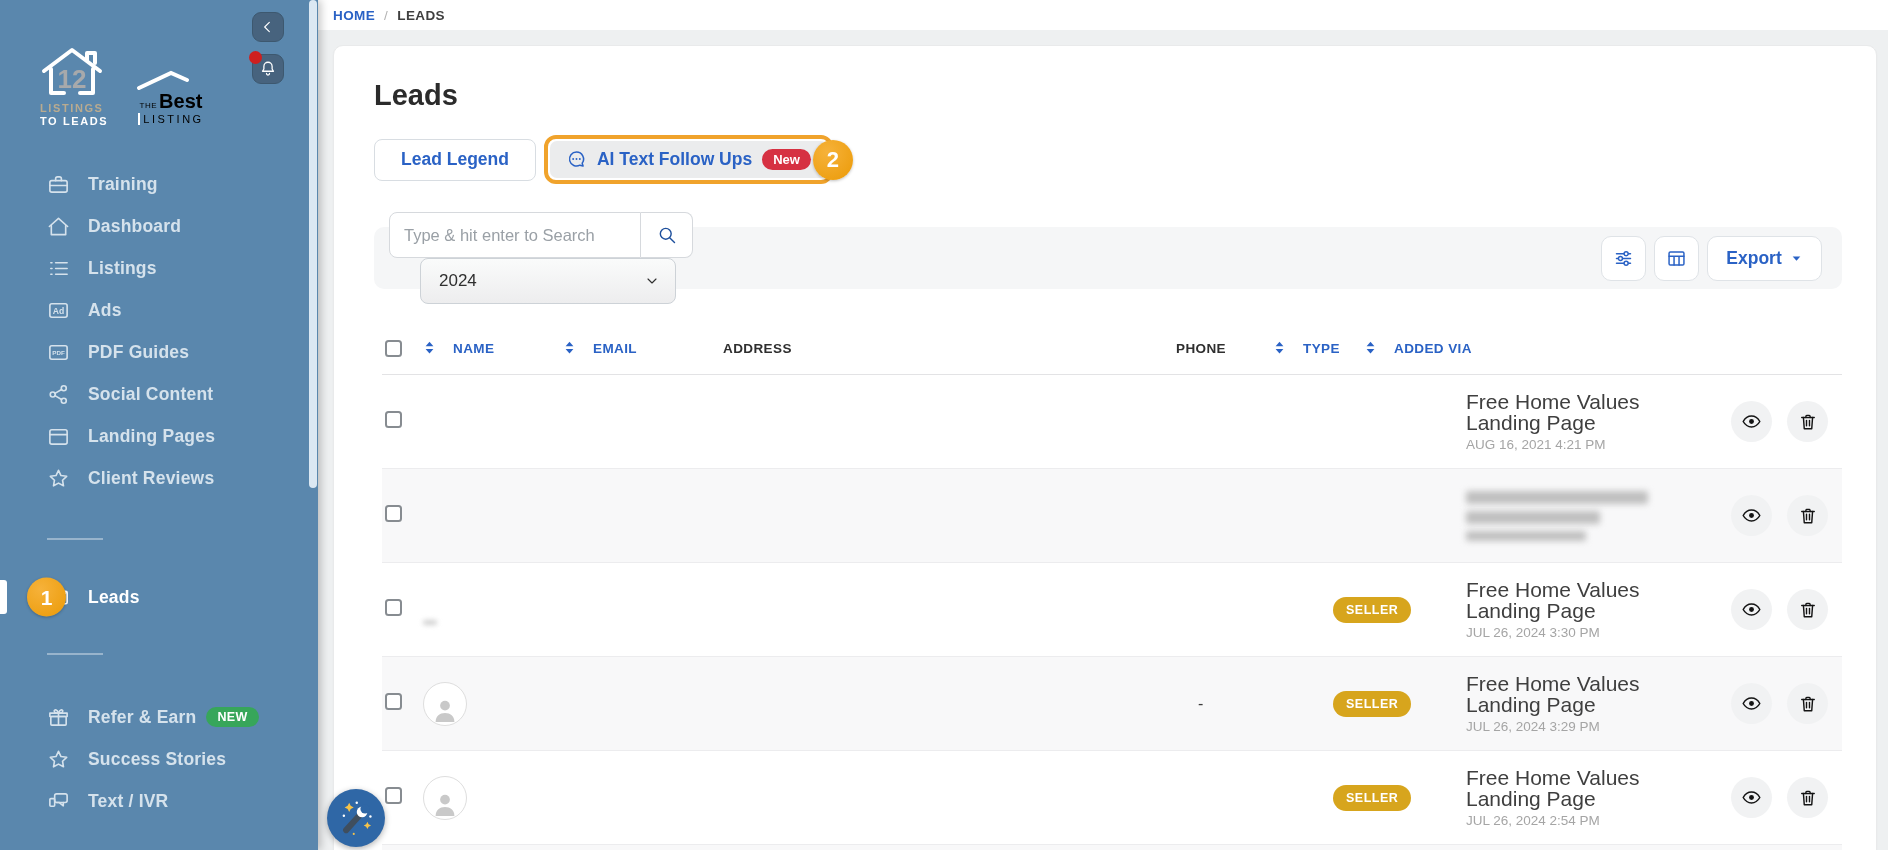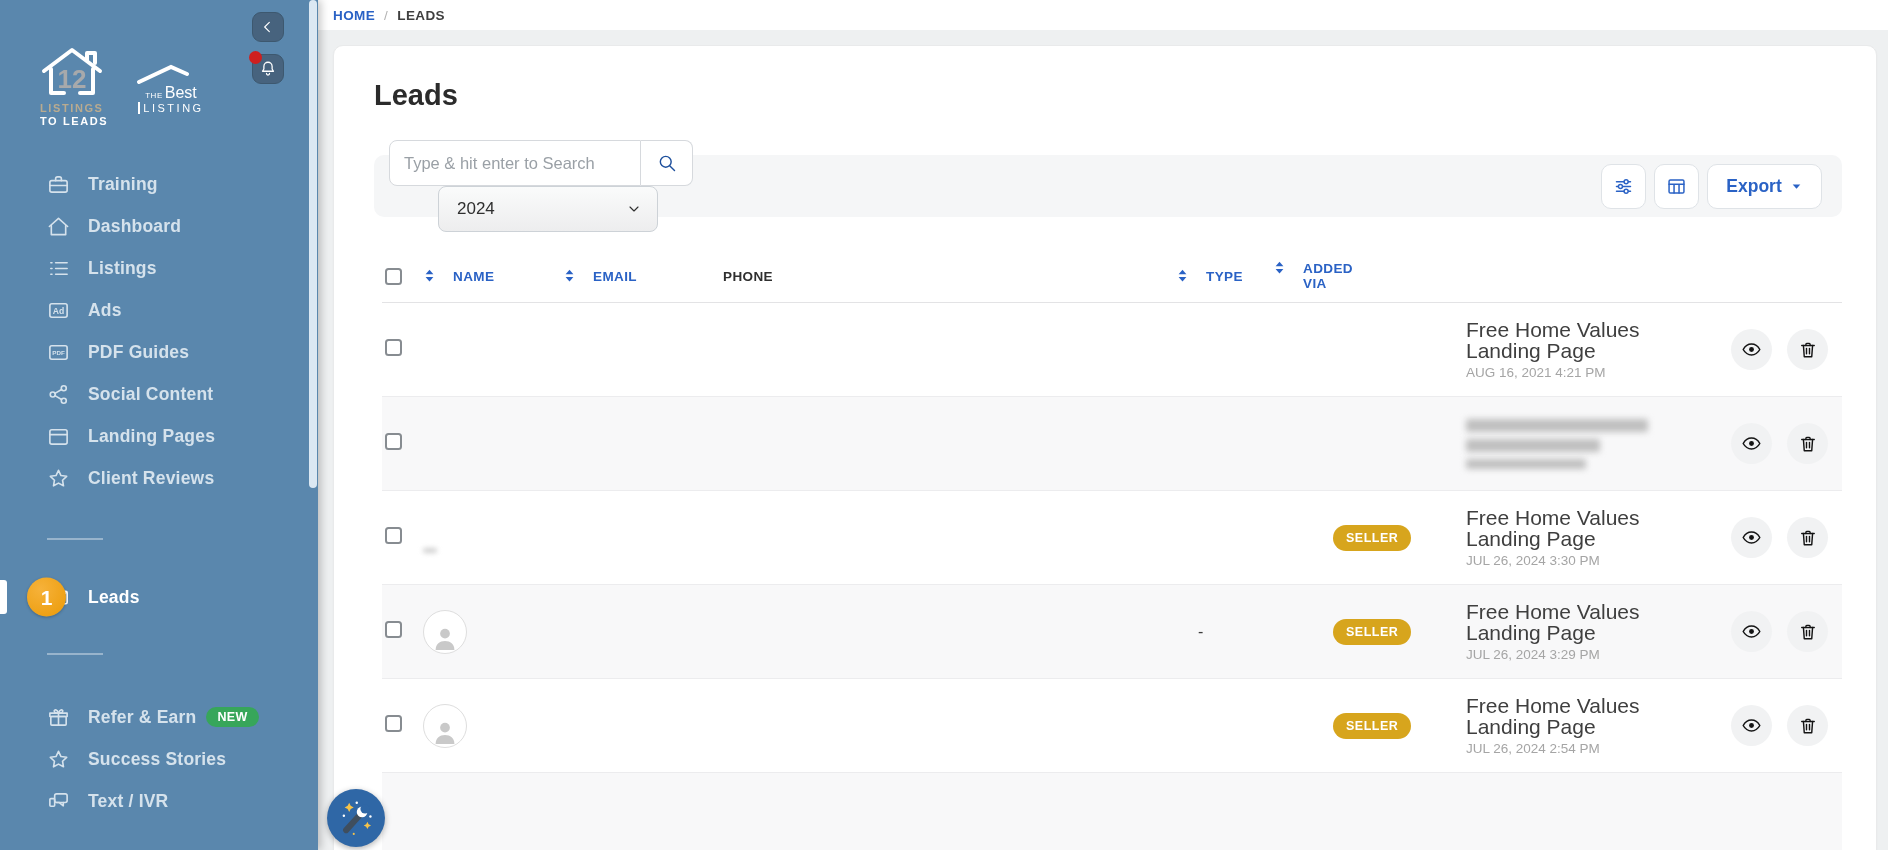--- a/index.html
+++ b/index.html
@@ -10,25 +10,25 @@
   .sidebar { position:absolute; left:0; top:0; width:318px; height:850px; background:var(--sidebar,#5a87ad); box-shadow:3px 0 8px rgba(0,0,0,.22); z-index:10; }
   .sb-scroll { position:absolute; right:1px; top:0; width:8px; height:488px; background:#dbe8f3; border-radius:4px; z-index:12; }
   .icon-btn-dark { position:absolute; width:32px; height:30px; background:#47637e; border:1px solid #3d586f; border-radius:9px; color:#fff; display:flex; align-items:center; justify-content:center; cursor:pointer; }
   .collapse-btn { right:34px; top:12px; }
   .bell-btn { right:34px; top:54px; }
   .bell-dot { position:absolute; left:-4px; top:-4px; width:13px; height:13px; border-radius:50%; background:var(--notification-red,#cf1f1f); }
   .logos { position:absolute; left:0; top:42px; width:318px; }
   .logo1 { position:absolute; left:40px; top:4px; width:78px; text-align:left; cursor:pointer; }
   .logo1 .l1 { color:#b9ab90; font-size:11px; font-weight:bold; letter-spacing:1.6px; margin-top:2px; }
   .logo1 .l2 { color:#fff; font-size:11px; font-weight:bold; letter-spacing:1.6px; margin-top:1px; }
-  .logo2 { position:absolute; left:128px; top:22px; width:86px; color:#ffffff; cursor:pointer; }
+  .logo2 { position:absolute; left:128px; top:28px; width:86px; color:#000000; cursor:pointer; }
   .logo2 .roofline { display:block; margin:0 auto; }
   .logo2 .brow { display:flex; align-items:baseline; justify-content:center; }
   .logo2 .the { font-size:8px; letter-spacing:.5px; margin-right:2px; }
-  .logo2 .best { font-size:16px; font-weight:normal; }
+  .logo2 .best { font-size:20px; font-weight:bold; }
   .logo2 .listing { display:block; text-align:center; font-size:11px; letter-spacing:2.5px; border-left:2px solid #fff; width:fit-content; margin:0 auto; padding-left:3px; }
   .sb-nav { position:absolute; left:0; top:163px; width:318px; }
   .sb-item { position:relative; height:42px; display:flex; align-items:center; padding-left:47px; color:#d5e2ec; cursor:pointer; }
   .sb-item .sb-label { margin-left:18px; font-size:17.5px; font-weight:600; letter-spacing:.2px; }
   .sb-item.active { color:#fff; }
   .sb-item.active .sb-label { font-weight:700; }
   .active-bar { position:absolute; left:0; top:4px; width:7px; height:34px; background:#fff; border-radius:0 3px 3px 0; }
   .sb-new { margin-left:10px; background:var(--new-badge-green,#37a65a); color:#fff; font-size:12.5px; font-weight:bold; letter-spacing:.3px; padding:3px 11px; border-radius:11px; }
   .sb-divider { border-top:2px solid rgba(255,255,255,.38); width:56px; margin:39px 0 0 47px; }
   .sb-group.g1 { margin-top:36px; }
@@ -59,21 +59,21 @@
   .fp-right { display:flex; align-items:center; gap:8px; }
   .inp-group { display:flex; }
   .inp-group input { height:46px; border:1px solid #d6d9dd; border-radius:8px 0 0 8px; background:#fff; padding:0 14px; font-size:16.5px; font-family:inherit; color:#333; }
   .inp-group input::placeholder { color:#9aa0a6; }
   .search-input { width:252px; }
   .date-input { width:331px; }
   .inp-btn { height:46px; border:1px solid #d6d9dd; border-left:none; border-radius:0 8px 8px 0; background:#fff; display:flex; align-items:center; justify-content:center; cursor:pointer; }
   .search-btn { width:52px; color:#1d4f9c; }
   .cal-btn { width:60px; color:var(--accent-blue,#2a62c5); }
   .date-group { margin-left:15px; }
-  .year-select { margin-left:14px; width:220px; height:46px; border:1px solid #cdd2d7; border-radius:8px; background:linear-gradient(180deg,#fafbfb,#ededee); display:flex; align-items:center; justify-content:space-between; padding:0 15px 0 18px; font-size:17px; color:#2f2f2f; cursor:pointer; }
+  .year-select { margin-left:14px; width:256px; height:46px; border:1px solid #cdd2d7; border-radius:8px; background:linear-gradient(180deg,#fafbfb,#ededee); display:flex; align-items:center; justify-content:space-between; padding:0 15px 0 18px; font-size:17px; color:#2f2f2f; cursor:pointer; }
   .sq-btn { width:45px; height:45px; background:#fff; border:1px solid #dfe3e7; border-radius:10px; color:var(--accent-blue,#2a62c5); display:flex; align-items:center; justify-content:center; cursor:pointer; }
   .btn-export { width:115px; height:45px; background:#fff; border:1px solid #dfe3e7; border-radius:10px; color:var(--accent-blue,#2a62c5); font-size:17.5px; font-weight:bold; font-family:inherit; display:flex; align-items:center; justify-content:center; gap:8px; cursor:pointer; }
 
   
   .table { margin:33px 34px 0 48px; }
   .trow, .thead { display:grid; grid-template-columns:41px 140px 160px 453px 97px 91px 367px 1fr; align-items:center; }
   .thead { height:53px; border-bottom:1px solid #e3e3e5; }
   .th { font-size:13.5px; font-weight:bold; letter-spacing:.4px; color:#2f2f2f; display:flex; align-items:flex-start; gap:17px; }
   .th.sortable { color:var(--accent-blue,#2a62c5); cursor:pointer; }
   .trow { height:94px; border-bottom:1px solid #ececee; }
@@ -271,20 +271,38 @@
   <main class="content">
     <div class="topbar">
       <span class="bc-home">HOME</span>
       <span class="bc-sep">/</span>
       <span class="bc-cur">LEADS</span>
     </div>
 
     <section class="card">
       <h1 class="page-title">Leads</h1>
 
+      <div class="btn-row">
+        <button class="btn-legend">Lead Legend</button>
+        <div class="ai-wrap">
+          <button class="btn-ai">
+            <span>
+                <svg class="ic" width="21" height="21" viewBox="0 0 24 24" fill="none" stroke="currentColor" stroke-width="1.7" stroke-linecap="round" stroke-linejoin="round">
+                  <path d="M12 3.5a8 8 0 1 0 3.9 15l3.6 1-1-3.3A8 8 0 0 0 12 3.5z"></path>
+                  <circle cx="8.2" cy="11.5" r="1.1" fill="currentColor" stroke="none"></circle>
+                  <circle cx="12" cy="11.5" r="1.1" fill="currentColor" stroke="none"></circle>
+                  <circle cx="15.8" cy="11.5" r="1.1" fill="currentColor" stroke="none"></circle>
+                </svg>
+              </span>
+            <span>AI Text Follow Ups</span>
+            <span class="pill-new">New</span>
+          </button>
+          <div class="step-badge step2">2</div>
+        </div>
+      </div>
 
       <div class="filter-panel">
         <div class="fp-left">
           <div class="inp-group">
             <input class="search-input" type="text" placeholder="Type &amp; hit enter to Search" style="">
             <button class="inp-btn search-btn">
               <span>
                   <svg class="ic" width="20" height="20" viewBox="0 0 24 24" fill="none" stroke="currentColor" stroke-width="1.7" stroke-linecap="round" stroke-linejoin="round">
                     <circle cx="10.5" cy="10.5" r="6.5"></circle>
                     <path d="M15.5 15.5 21 21"></path>
@@ -346,20 +364,23 @@
               <span>NAME</span>
             </div>
             <div class="th sortable">
               <span>
                 <svg class="ic" width="13" height="13" viewBox="0 0 11 15" fill="none" stroke="currentColor" stroke-width="1.7" stroke-linecap="round" stroke-linejoin="round">
                   <path d="M5.5 1 10 6.2H1z" fill="currentColor" stroke="none"></path>
                   <path d="M5.5 14.5 1 9.3h9z" fill="currentColor" stroke="none"></path>
                 </svg>
               </span>
               <span>EMAIL</span>
+            </div>
+            <div class="th">
+              <span>ADDRESS</span>
             </div>
             <div class="th">
               <span>PHONE</span>
             </div>
             <div class="th sortable">
               <span>
                 <svg class="ic" width="13" height="13" viewBox="0 0 11 15" fill="none" stroke="currentColor" stroke-width="1.7" stroke-linecap="round" stroke-linejoin="round">
                   <path d="M5.5 1 10 6.2H1z" fill="currentColor" stroke="none"></path>
                   <path d="M5.5 14.5 1 9.3h9z" fill="currentColor" stroke="none"></path>
                 </svg>

